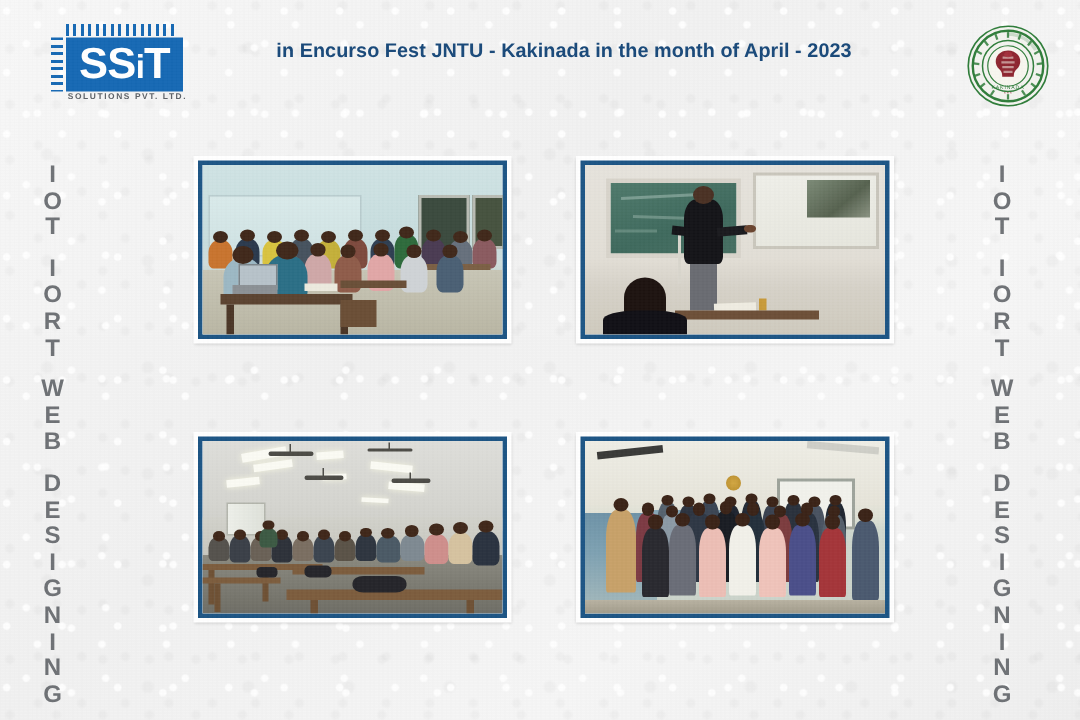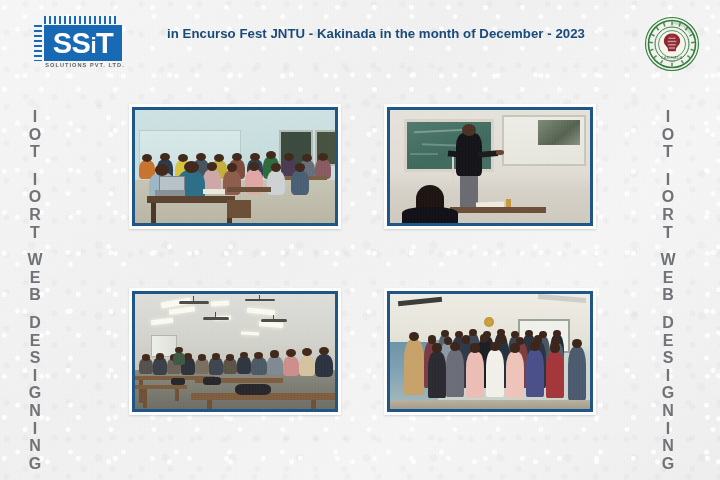--- a/index.html
+++ b/index.html
@@ -246,21 +246,21 @@
 
     <div id="logo-ssit">
       <div class="logo-chip-col"></div>
       <div class="logo-chip-row"></div>
       <div class="logo-plate"></div>
       <div class="logo-word"><span>SS</span><span class="lower">i</span><span>T</span></div>
       <div class="logo-sub">SOLUTIONS PVT. LTD.</div>
     </div>
 
     <div id="headline">
-      <span class="line2">in Encurso Fest JNTU - Kakinada in the month of December - 2023</span>
+      <span class="line2">in Encurso Fest JNTU - Kakinada in the month of April - 2023</span>
     </div>
 
     <div id="logo-jntu">
       <svg width="56" height="56" viewBox="0 0 56 56" aria-hidden="true">
         <circle cx="28" cy="28" r="26.5" fill="#f3f3ef" stroke="#2f7d3a" stroke-width="1.1"></circle>
         <circle cx="28" cy="28" r="23.5" fill="none" stroke="#2f7d3a" stroke-width="1.6"></circle>
         <circle cx="28" cy="28" r="17" fill="none" stroke="#2f7d3a" stroke-width="1"></circle>
         <circle cx="28" cy="28" r="13.5" fill="#f7f6ef" stroke="#2f7d3a" stroke-width=".8"></circle>
         <g fill="#2f7d3a" opacity=".92">
           <path d="M28 5.6 a22.4 22.4 0 0 1 19.4 11.2 l-2 1.1 A20.1 20.1 0 0 0 28 7.9 Z" opacity=".22"></path>

